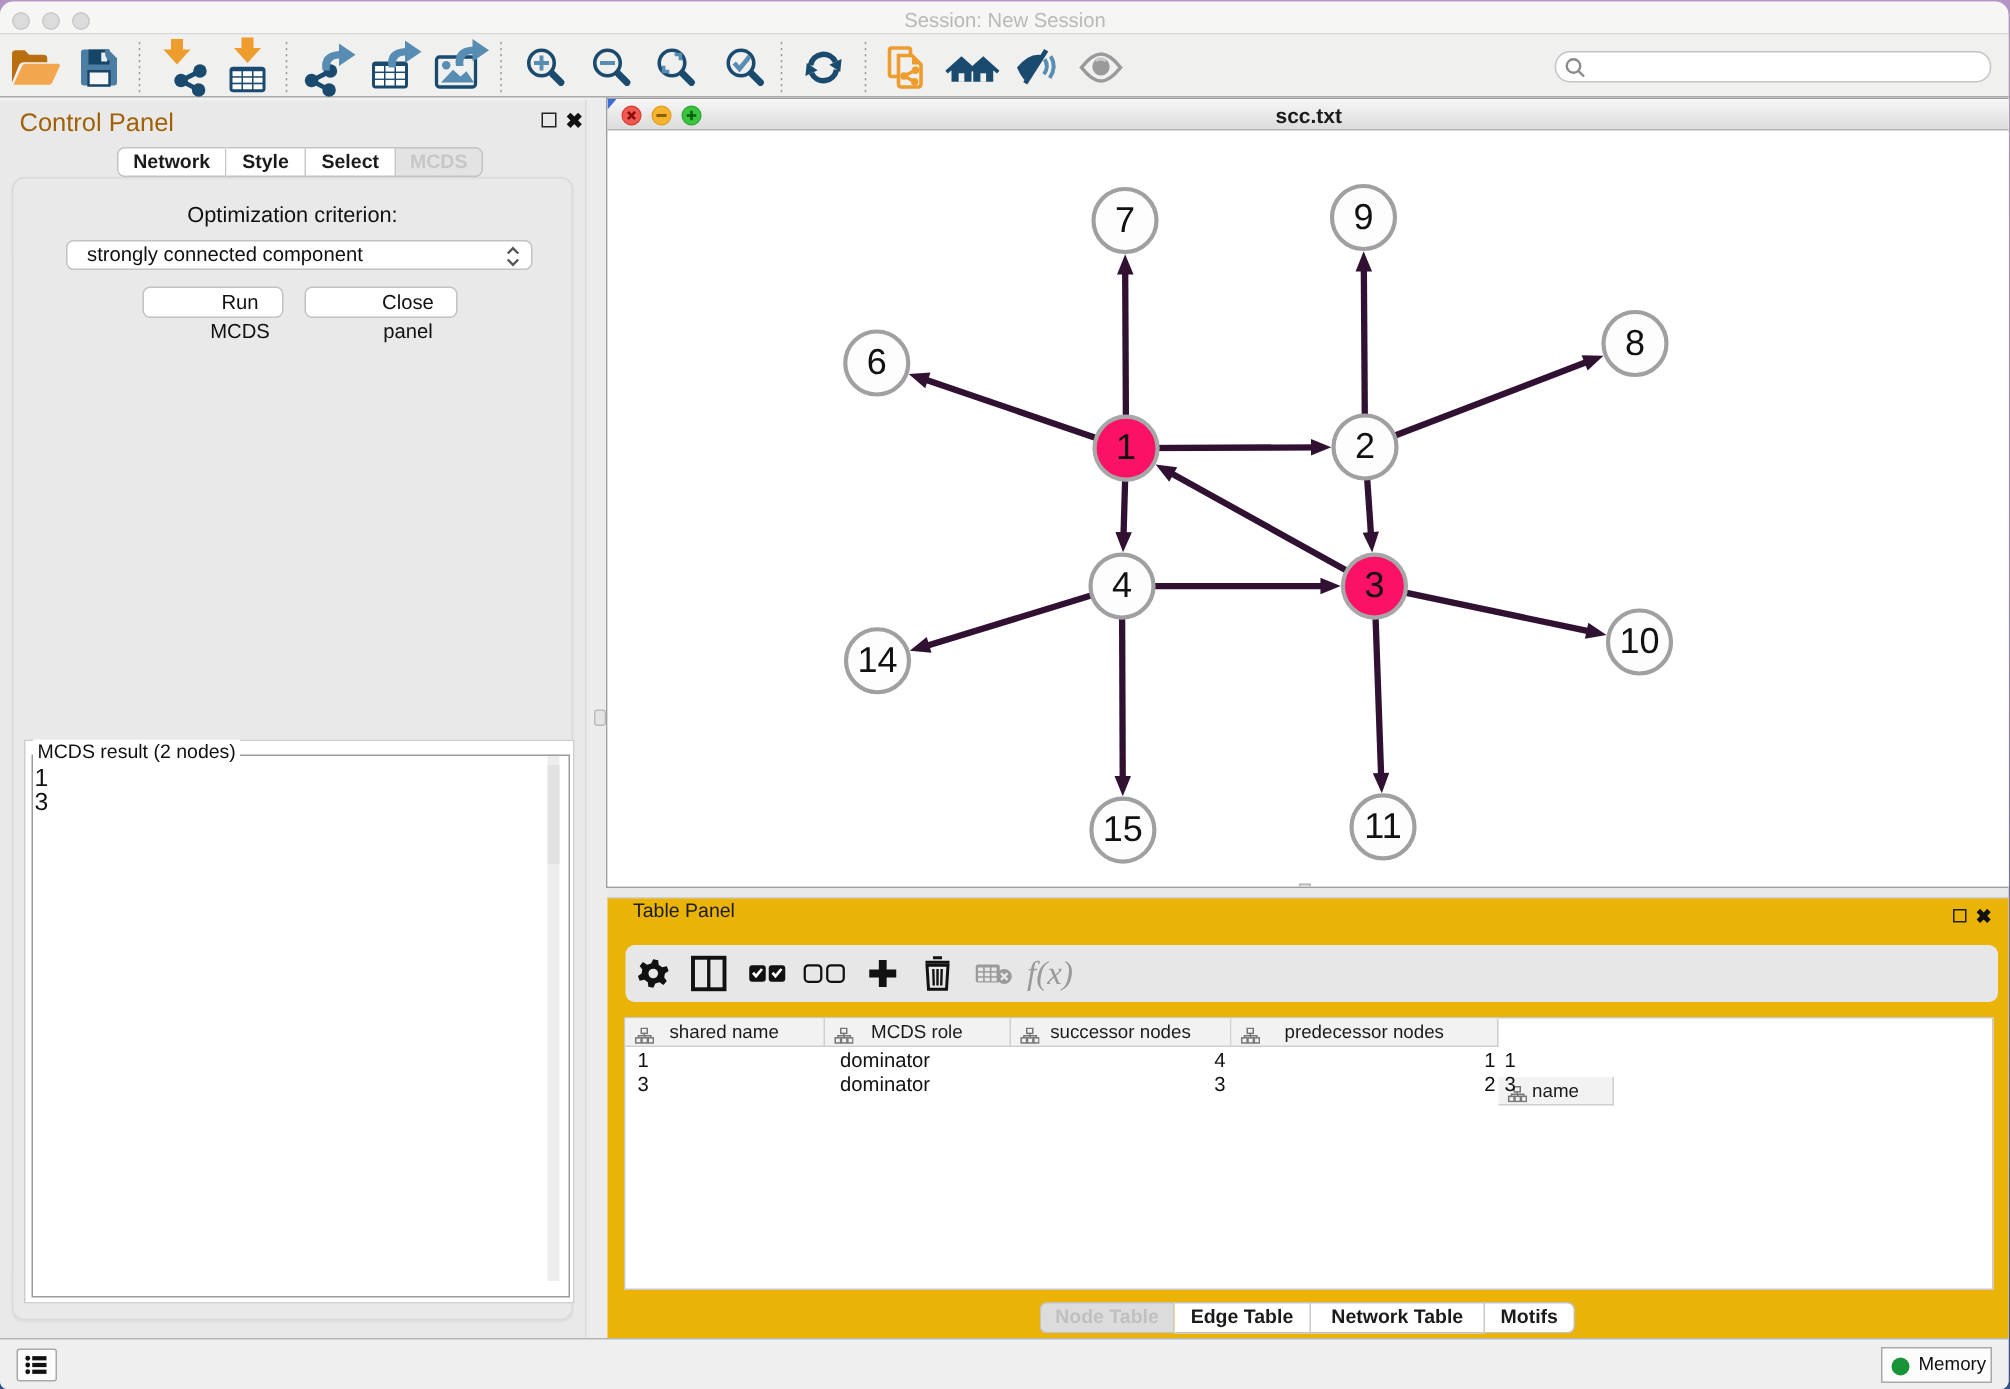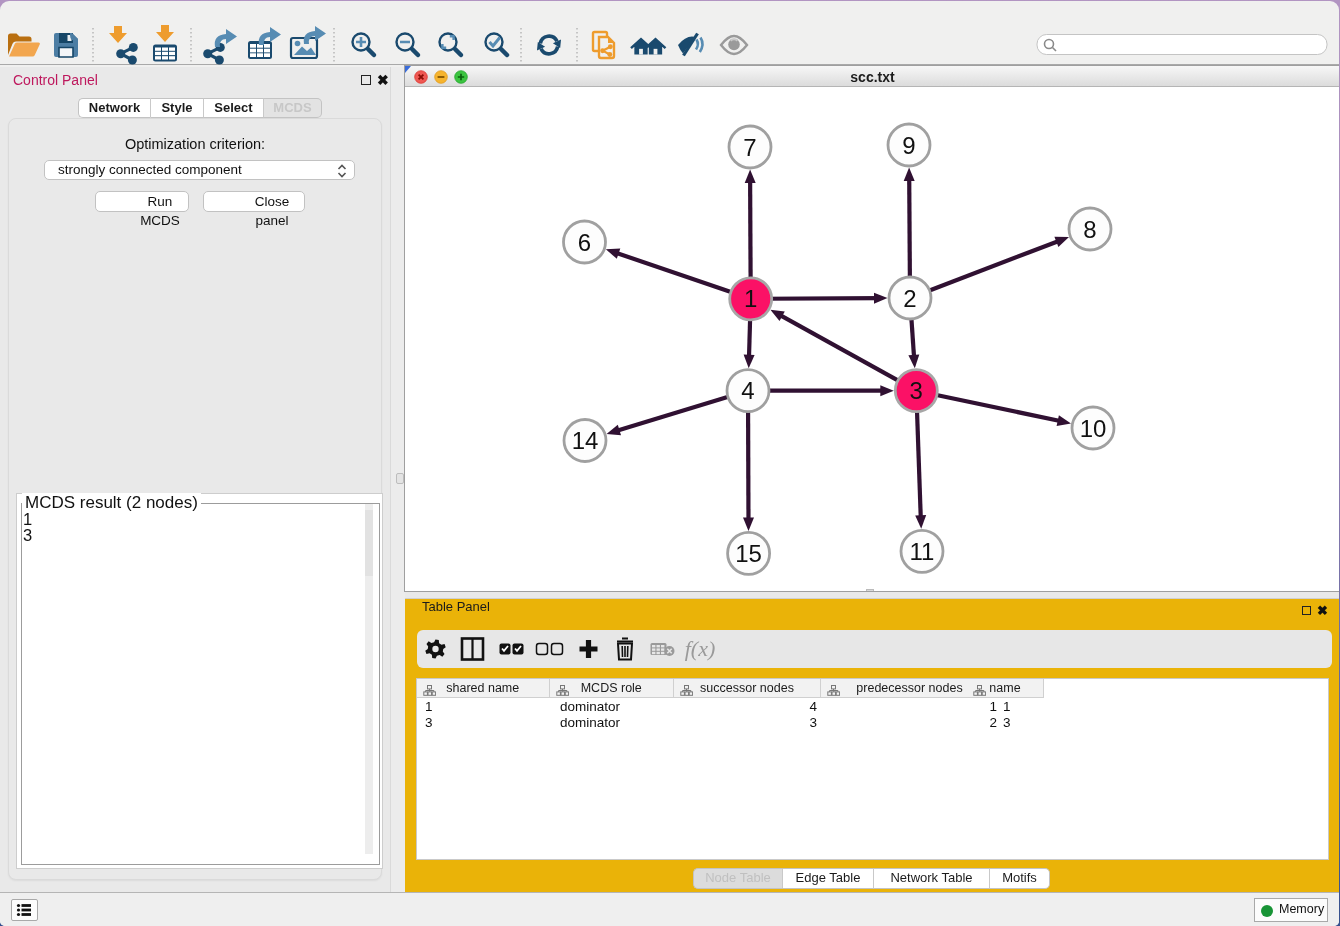--- a/index.html
+++ b/index.html
@@ -7,65 +7,71 @@
 body { background:linear-gradient(180deg,#b295c2 0%, #9f86b8 40%, #35508e 100%); }
 #win { position:absolute; left:0; top:1px; width:1339px; height:925px; background:#f0f0ef; border-radius:9px 9px 5px 5px; overflow:hidden; }
 .abs { position:absolute; }
 #titlebar { left:0; top:0; width:1339px; height:22px; background:#f6f6f5; border-bottom:1px solid #d8d8d8; }
 .tl { width:12px; height:12px; border-radius:50%; top:7px; background:#dcdcdc; border:1px solid #c9c9c9; }
 #title { left:0; top:5px; width:1340px; text-align:center; font-size:13.5px; color:#b9b9b9; }
 #toolbar { left:0; top:22px; width:1340px; height:42px; overflow:visible; background:#f0f0ef; border-bottom:1px solid #a9a9a9; }
 #content { left:0; top:66px; width:1340px; height:825px; background:#e9e9e9; }
 #statusbar { left:0; top:891px; width:1340px; height:35px; background:#efefef; border-top:1px solid #b5b5b5; }
 
-#cp-title { left:13px; top:71px; font-size:14px; color:#be185d; }
+#cp-title { left:13px; top:71px; font-size:17px; color:#a16207; }
 .tabrow { display:flex; }
 .tab { height:20px; line-height:17px; text-align:center; background:#fff; border-top:1px solid #c3c3c3; border-bottom:1px solid #c3c3c3; border-right:1px solid #c9c9c9; font-size:13px; font-weight:700; color:#1b1b1b; }
 .tab.first { border-left:1px solid #c3c3c3; border-radius:5px 0 0 5px; }
 .tab.last { border-right:1px solid #c3c3c3; border-radius:0 5px 5px 0; }
 .tab.dis { background:#e3e3e3; color:#c7c7c7; }
 #cp-box { left:8px; top:117px; width:374px; height:762px; background:#e9e9e9; border:1px solid #dadada; border-radius:8px; box-shadow:0 1px 2px rgba(0,0,0,0.06); }
 #optlabel { left:0; top:135px; width:390px; text-align:center; font-size:14.5px; color:#111; }
 #dropdown { left:44px; top:159px; width:311px; height:20px; background:#fff; border:1px solid #c2c2c2; border-radius:5px; font-size:13.5px; color:#111; line-height:18px; padding-left:13px; }
 .btn { height:21px; background:#fff; border:1px solid #c2c2c2; border-radius:5px; font-size:13.5px; color:#111; text-align:center; line-height:19px; top:190px;padding-left:36px; }
 #resultbox { left:16px; top:492px; width:367px; height:376px; background:#fff; border:1px solid #cdcdcd; }
 #fieldset { left:4px; top:9px; width:359px; height:362px; border:1px solid #9c9c9c; }
-#legend { left:0px; top:-11px; background:#fff; padding:0 3px; font-size:17px; color:#111; }
+#legend { left:0px; top:-11px; background:#fff; padding:0 3px; font-size:13px; color:#111; }
 #resulttext { left:1px; top:7px; font-size:16.5px; color:#111; line-height:16px; }
 #scrollstrip { left:348px; top:9px; width:8px; height:351px; background:#ededed; }
 
 #divider { left:390px; top:66px; width:15px; height:825px; background:#ececec; border-left:1px solid #dadada; }
 #divhandle { left:396px; top:472px; width:8px; height:11px; background:#e4e4e4; border:1px solid #bdbdbd; border-radius:2px; }
 
 #netwin { left:404px; top:64px; width:936px; height:527px; border:1px solid #9f9f9f; border-right:none; background:#fff; overflow:hidden; }
 #nethead { left:0; top:0; width:935px; height:21px; background:linear-gradient(180deg,#f7f7f7,#dcdcdc); border-bottom:1px solid #b5b5b5; }
 #nettitle { left:0; top:3px; width:935px; text-align:center; font-size:14px; font-weight:700; color:#1b1b1b; }
 #netcanvas { left:0; top:22px; width:935px; height:503px; background:#fff; }
 #nethandle { left:461px; top:523px; width:8px; height:5px; background:#d9d9d9; border:1px solid #bbb; }
 
 #tablepanel { left:405px; top:597px; width:935px; height:294px; background:#eab308; border-top:1px solid #d0d0d0; }
 #tp-title { left:17px; top:0px; font-size:13px; line-height:13px; color:#1b1b1b; padding-top:1px; }
 #tp-toolbar { left:12px; top:31px; width:915px; height:38px; background:#e7e7e7; border-radius:6px; }
 #tp-table { left:11px; top:79px; width:913px; height:182px; background:#fff; border:1px solid #c9c9c9; }
 .hcell { top:0; height:19px; border-right:1px solid #d0d0d0; background:#f2f2f2; border-bottom:1px solid #d0d0d0; font-size:12.5px; color:#1b1b1b; text-align:center; line-height:18px; }
 .rowtxt { font-size:13.5px; color:#111; }
 #tp-tabs { left:288px; top:269px; display:flex; }
-.btab { height:21px; line-height:17px; text-align:center; background:#fff; border-top:1px solid #c3c3c3; border-bottom:1px solid #c3c3c3; border-right:1px solid #c9c9c9; font-size:13px; font-weight:400; color:#1b1b1b; }
+.btab { height:21px; line-height:17px; text-align:center; background:#fff; border-top:1px solid #c3c3c3; border-bottom:1px solid #c3c3c3; border-right:1px solid #c9c9c9; font-size:13px; font-weight:700; color:#1b1b1b; }
 .btab.first { border-left:1px solid #c3c3c3; border-radius:5px 0 0 5px; }
 .btab.last { border-right:1px solid #c3c3c3; border-radius:0 5px 5px 0; }
 .btab.dis { background:#dcdcdc; color:#c0c0c0; }
 
 .wc-sq { width:10px; height:10px; border:1.5px solid #222; }
 .wc-x { font-size:14px; font-weight:bold; color:#111; line-height:12px; }
 #memorybtn { left:1254px; top:897px; width:74px; height:24px; background:#fcfcfc; border:1px solid #a9a9a9; font-size:12.5px; color:#111; line-height:21px; }
 #listbtn { left:11px; top:898px; width:27px; height:22px; background:#fcfcfc; border:1px solid #a9a9a9; border-radius:2px; }
 </style>
 </head>
 <body>
 <div id="win">
+  <div class="abs" id="titlebar">
+    <div class="abs tl" style="left:8px;"></div>
+    <div class="abs tl" style="left:28px;"></div>
+    <div class="abs tl" style="left:48px;"></div>
+    <div class="abs" id="title">Session: New Session</div>
+  </div>
   <div class="abs" id="toolbar"><svg width="1340" height="43" viewBox="0 0 1340 43">
         <g transform="translate(24,22)">
           <path d="M-16,10 L-16,-9 Q-16,-11.5 -13.5,-11.5 L-7.5,-11.5 L-4.5,-8.5 L5,-8.5 Q7.5,-8.5 7.5,-6 L7.5,-3.5 L-8,-3.5 Q-10.5,-3.5 -11.5,-1.2 L-16,10 Z" fill="#b96f10"></path>
           <path d="M-15,11.5 L-9.2,-1.2 Q-8.5,-2.5 -7,-2.5 L14.5,-2.5 Q16.5,-2.5 15.8,-0.8 L10.8,10 Q10.2,11.5 8.5,11.5 Z" fill="#f2a64e"></path>
         </g>
         <g transform="translate(66,22)">
           <path d="M-12,-10 Q-12,-12 -10,-12 L6,-12 L12,-6 L12,10 Q12,12 10,12 L-10,12 Q-12,12 -12,10 Z" fill="#4c7da3"></path>
           <path d="M-7,-12 L7,-12 L7,-2 L-7,-2 Z" fill="#164667"></path>
           <path d="M1.5,-10 L5.5,-10 L5.5,-4 L1.5,-4 Z" fill="#e9eef2"></path>
           <path d="M-7,2.5 L7,2.5 L7,12 L-7,12 Z" fill="#f4f6f8"></path>
@@ -371,21 +377,21 @@
               <rect x="9.2" y="6.9" width="3.4" height="3.4" fill="none" stroke="#777" stroke-width="1"></rect>
               <path d="M6.5,4 L6.5,5.5 M2.6,6.9 L2.6,5.5 L10.9,5.5 L10.9,6.9 M6.8,5.5 L6.8,6.9" fill="none" stroke="#777" stroke-width="1"></path>
             </svg></span>successor nodes</div>
         <div class="abs hcell" style="left:404px;width:178px;"><span style="position:absolute;left:6px;top:3px;"><svg width="13" height="11" viewBox="0 0 13 11" style="vertical-align:-1px;">
               <rect x="4.5" y="0.5" width="4" height="3.4" fill="none" stroke="#777" stroke-width="1"></rect>
               <rect x="0.8" y="6.9" width="3.6" height="3.4" fill="none" stroke="#777" stroke-width="1"></rect>
               <rect x="5.0" y="6.9" width="3.6" height="3.4" fill="none" stroke="#777" stroke-width="1"></rect>
               <rect x="9.2" y="6.9" width="3.4" height="3.4" fill="none" stroke="#777" stroke-width="1"></rect>
               <path d="M6.5,4 L6.5,5.5 M2.6,6.9 L2.6,5.5 L10.9,5.5 L10.9,6.9 M6.8,5.5 L6.8,6.9" fill="none" stroke="#777" stroke-width="1"></path>
             </svg></span>predecessor nodes</div>
-        <div class="abs hcell" style="left:550px;width:77px;"><span style="position:absolute;left:6px;top:3px;"><svg width="13" height="11" viewBox="0 0 13 11" style="vertical-align:-1px;">
+        <div class="abs hcell" style="left:582px;width:77px;margin-top:39px;"><span style="position:absolute;left:6px;top:3px;"><svg width="13" height="11" viewBox="0 0 13 11" style="vertical-align:-1px;">
               <rect x="4.5" y="0.5" width="4" height="3.4" fill="none" stroke="#777" stroke-width="1"></rect>
               <rect x="0.8" y="6.9" width="3.6" height="3.4" fill="none" stroke="#777" stroke-width="1"></rect>
               <rect x="5.0" y="6.9" width="3.6" height="3.4" fill="none" stroke="#777" stroke-width="1"></rect>
               <rect x="9.2" y="6.9" width="3.4" height="3.4" fill="none" stroke="#777" stroke-width="1"></rect>
               <path d="M6.5,4 L6.5,5.5 M2.6,6.9 L2.6,5.5 L10.9,5.5 L10.9,6.9 M6.8,5.5 L6.8,6.9" fill="none" stroke="#777" stroke-width="1"></path>
             </svg></span>name</div>
         <div class="abs rowtxt" style="left:8px;top:20px;">1</div>
         <div class="abs rowtxt" style="left:143px;top:20px;">dominator</div>
         <div class="abs rowtxt" style="left:257px;width:143px;top:20px;text-align:right;">4</div>
         <div class="abs rowtxt" style="left:404px;width:176px;top:20px;text-align:right;">1</div>

